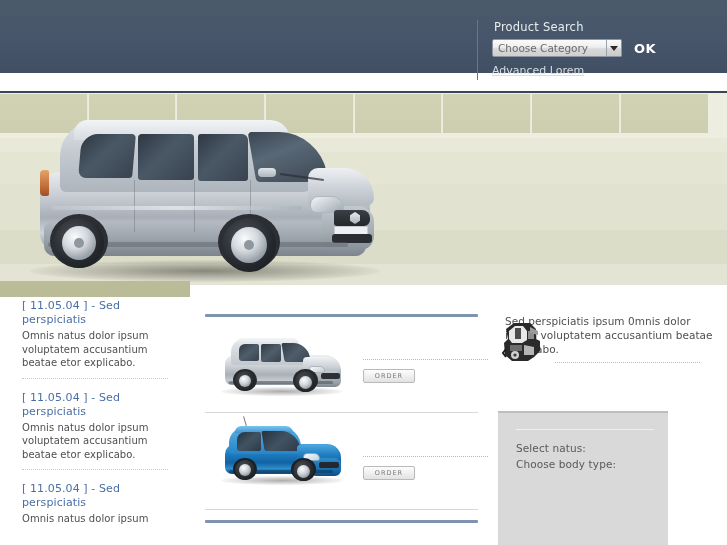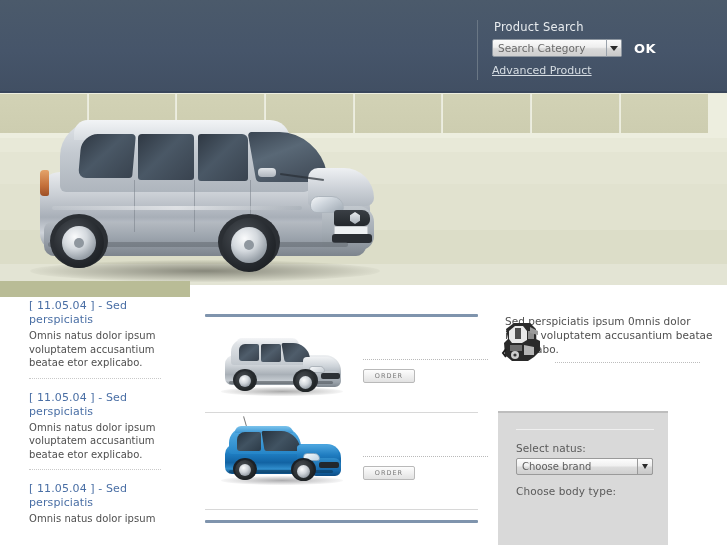--- a/index.html
+++ b/index.html
@@ -7,21 +7,21 @@
     width:727px;height:545px;overflow:hidden;
     background:#ffffff;
     font-family:"DejaVu Sans","Liberation Sans",sans-serif;
     font-size:11px;color:#555;
     -webkit-font-smoothing:antialiased;
   }
   .page{position:relative;width:727px;height:545px;overflow:hidden;}
 
   
   .header{
-    position:absolute;left:0;top:0;width:727px;height:93px;
+    position:absolute;left:0;top:0;width:727px;height:73px;
     background:linear-gradient(to bottom,#4b5a6b 0%,#46556a 55%,#414f63 100%);
   }
   .header-bottom-line{
     position:absolute;left:0;top:91px;width:727px;height:2px;
     background:#39465a;
   }
   .search-box{
     position:absolute;left:477px;top:20px;width:240px;height:60px;
     padding-left:14px;
     border-left:1px solid #6a7785;
@@ -228,21 +228,21 @@
   .hc-wiper{
     left:258px;top:66px;width:44px;height:2px;background:rgba(40,46,52,.7);
     transform:rotate(8deg);
   }
 
   
   .main{position:absolute;left:0;top:297px;width:727px;height:248px;background:#fff;}
 
   
   .col-left{position:absolute;left:0;top:0;width:190px;height:248px;background:#fff;}
-  .news{padding:0 29px;}
+  .news{padding:0 22px;}
   .news-item{padding-top:2px;}
   .news-title{
     color:#4a6fa5;font-size:11px;line-height:14px;cursor:pointer;
     letter-spacing:.1px;
   }
   .news-body{
     color:#4f4f4f;font-size:10px;line-height:13.5px;margin-top:2px;
     letter-spacing:.05px;
   }
   .news-sep{
@@ -392,29 +392,29 @@
 <div class="page">
 
   <div class="header">
     <div class="header-bottom-line"></div>
 
     <div class="search-box">
       <span class="search-label">Product Search</span>
 
       <div class="search-row">
         <span class="select-wrap">
-          <span class="fake-select">Search Category</span>
+          <span class="fake-select">Choose Category</span>
           <span class="select-arrow">
               <span></span>
             </span>
         </span>
         <span class="ok-btn">OK</span>
       </div>
 
-      <span class="adv-search">Advanced Product</span>
+      <span class="adv-search">Advanced Lorem</span>
     </div>
   </div>
 
   <div class="navstrip">
     <div class="navcells">
       <div class="navcell"></div>
       <div class="navcell"></div>
       <div class="navcell"></div>
       <div class="navcell"></div>
       <div class="navcell"></div>
@@ -595,26 +595,20 @@
         <div class="ev-text">Sed perspiciatis ipsum 0mnis dolor ipsum voluptatem accusantium beatae explicabo.</div>
         <div class="ev-dots"></div>
 
       </div>
 
       <div class="filter-panel">
         <div class="fp-inner">
           <div class="fp-rule"></div>
 
           <span class="fp-label">Select natus:</span>
-          <div class="fp-select-wrap">
-            <span class="fp-select">Choose brand</span>
-            <span class="fp-arrow">
-                <span></span>
-              </span>
-          </div>
 
           <span class="fp-label">Choose body type:</span>
 
         </div>
       </div>
 
     </div>
   </div>
 </div>
 

